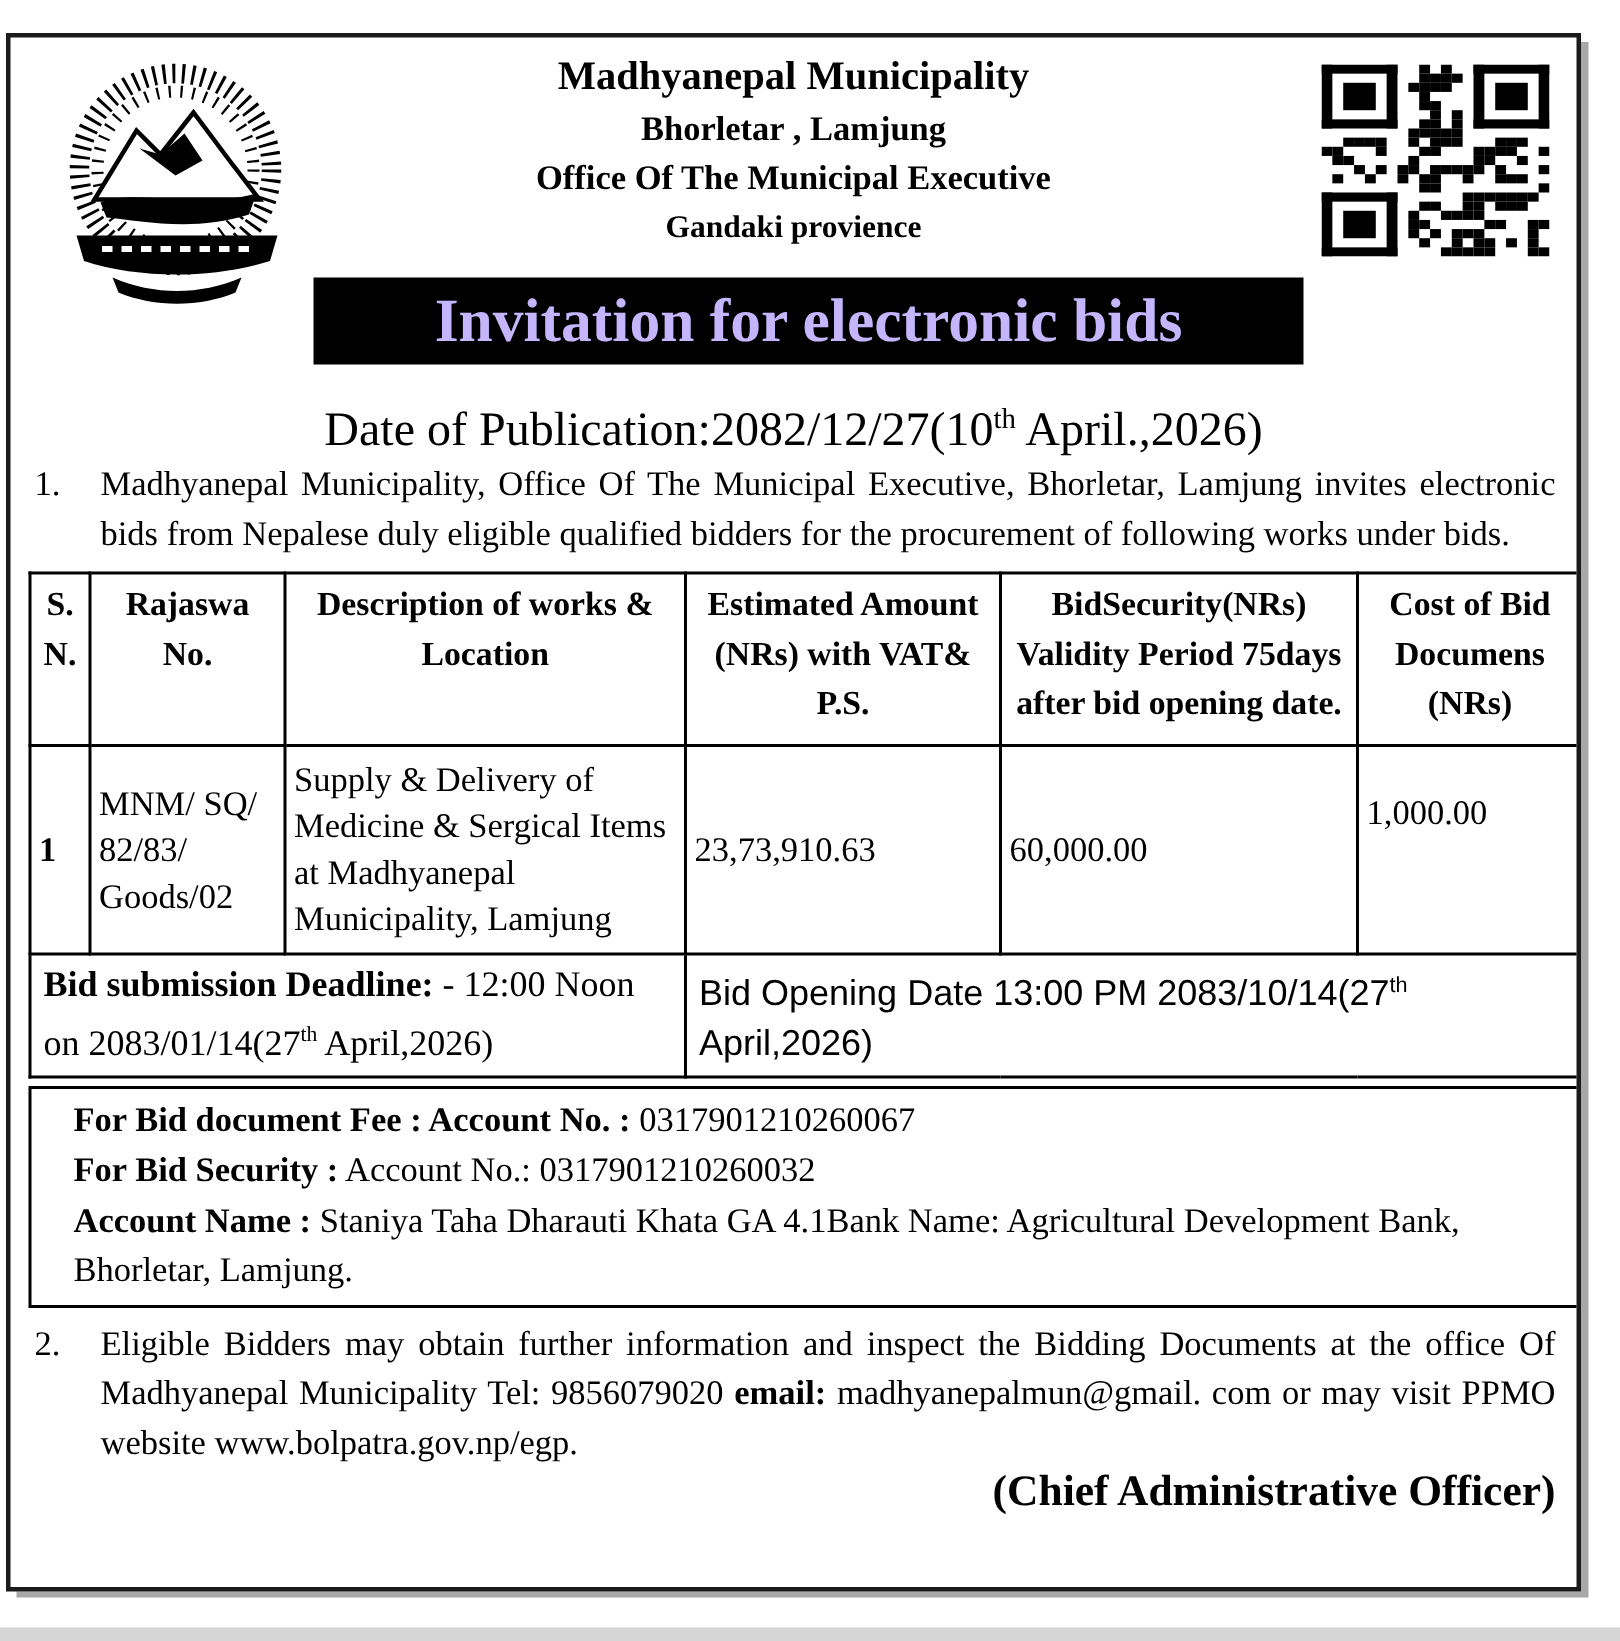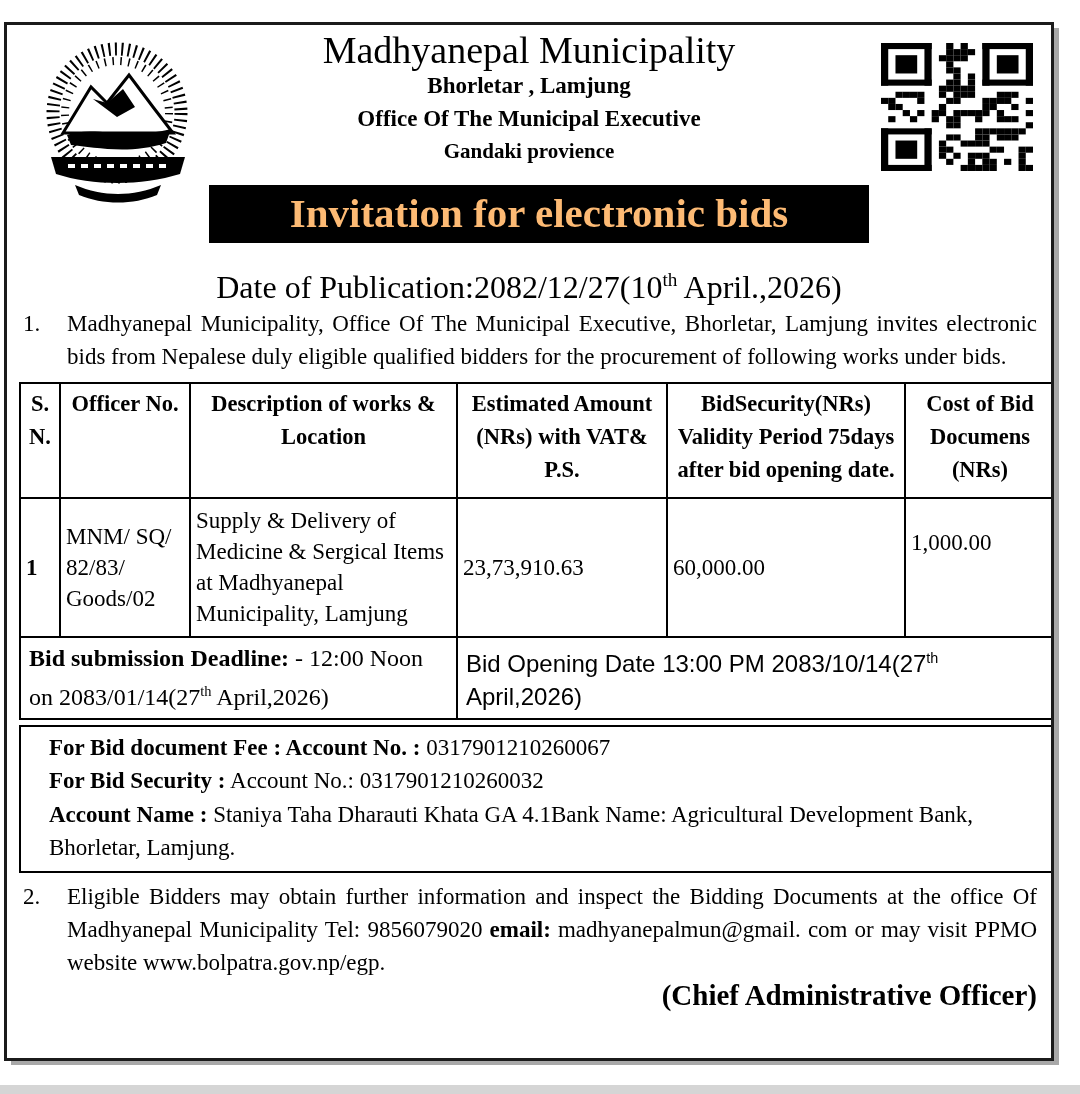--- a/index.html
+++ b/index.html
@@ -5,25 +5,25 @@
   html,body{margin:0;padding:0;background:#fff;width:1080px;height:1094px;overflow:hidden;
     font-family:"Liberation Serif","DejaVu Serif",serif;color:#000;}
   .page{position:relative;margin:22px 0 0 4px;width:1050px;height:1039px;box-sizing:border-box;
     border:3px solid #1b1b1b;background:#fff;padding-top:4px;overflow:hidden;
     box-shadow:6px 5px 0 -1px #a8a8a8;}
   
   .header{position:relative;height:148px;}
   .logo{position:absolute;left:26px;top:8px;width:170px;height:172px;z-index:2;}
   .qr{position:absolute;right:18px;top:14px;width:152px;height:128px;fill:#000;}
   .header-text{text-align:center;padding-top:2px;}
-  .title{font-size:38px;font-weight:normal;line-height:38px;}
+  .title{font-size:27px;font-weight:bold;line-height:38px;}
   .sub{font-weight:bold;font-size:23px;line-height:33px;}
   .sub3{font-size:21px;}
   
-  .banner{margin:8px 0 0 202px;width:660px;height:58px;background:#000;color:#fdba74;
+  .banner{margin:8px 0 0 202px;width:660px;height:58px;background:#000;color:#c4b5fd;
     text-align:center;font-weight:bold;font-size:41px;line-height:57px;}
   
   .pubdate{text-align:center;font-weight:normal;font-size:32px;margin-top:22px;line-height:30px;}
   sup{font-size:60%;}
   
   .para{display:flex;margin:5px 14px 0 16px;font-size:23px;line-height:33px;}
   .pnum{width:44px;flex:none;}
   .ptext{flex:1;text-align:justify;}
   
   table.bids{border-collapse:collapse;margin:9px 0 0 12px;width:1035px;table-layout:fixed;}
@@ -219,21 +219,21 @@
       <col style="width:40px">
         <col style="width:130px">
         <col style="width:267px">
       <col style="width:210px">
         <col style="width:238px">
         <col style="width:150px">
     </colgroup>
     <tbody>
       <tr>
         <th>S. N.</th>
-        <th>Officer No.</th>
+        <th>Rajaswa No.</th>
         <th>Description of works &amp; Location</th>
         <th>Estimated Amount (NRs) with VAT&amp; P.S.</th>
         <th>BidSecurity(NRs) Validity Period 75days after bid opening date.</th>
         <th>Cost of Bid Documens (NRs)</th>
       </tr>
       <tr class="trow">
         <td class="c-sn">1</td>
         <td>MNM/ SQ/ 82/83/ Goods/02</td>
         <td>Supply &amp; Delivery of Medicine &amp; Sergical Items at Madhyanepal Municipality, Lamjung</td>
         <td class="c-amt">23,73,910.63</td>

